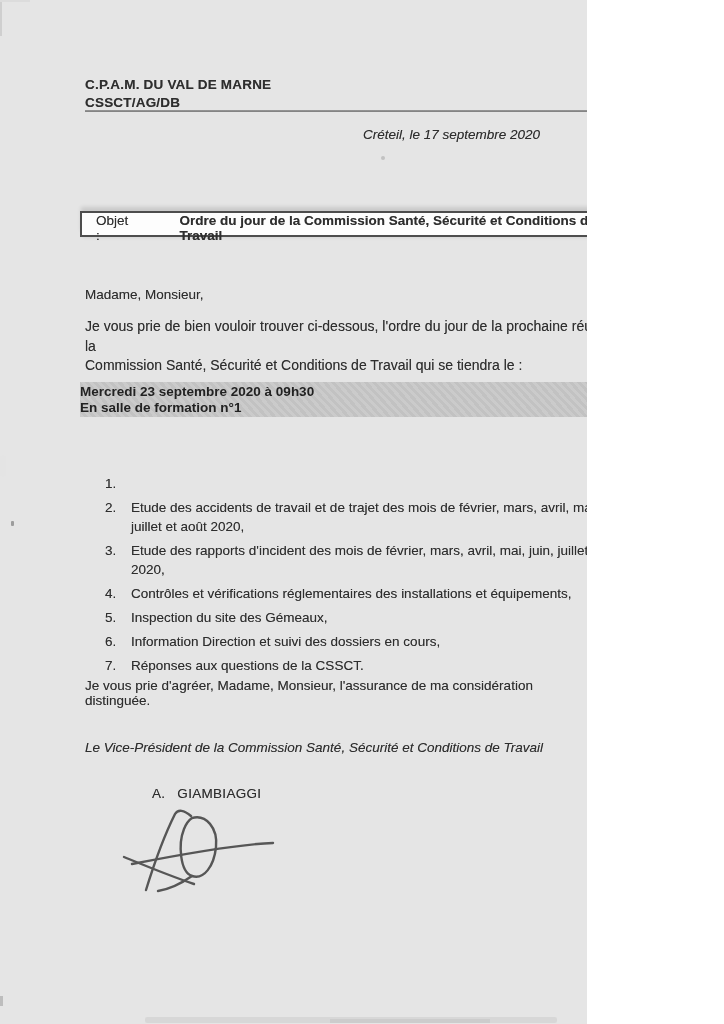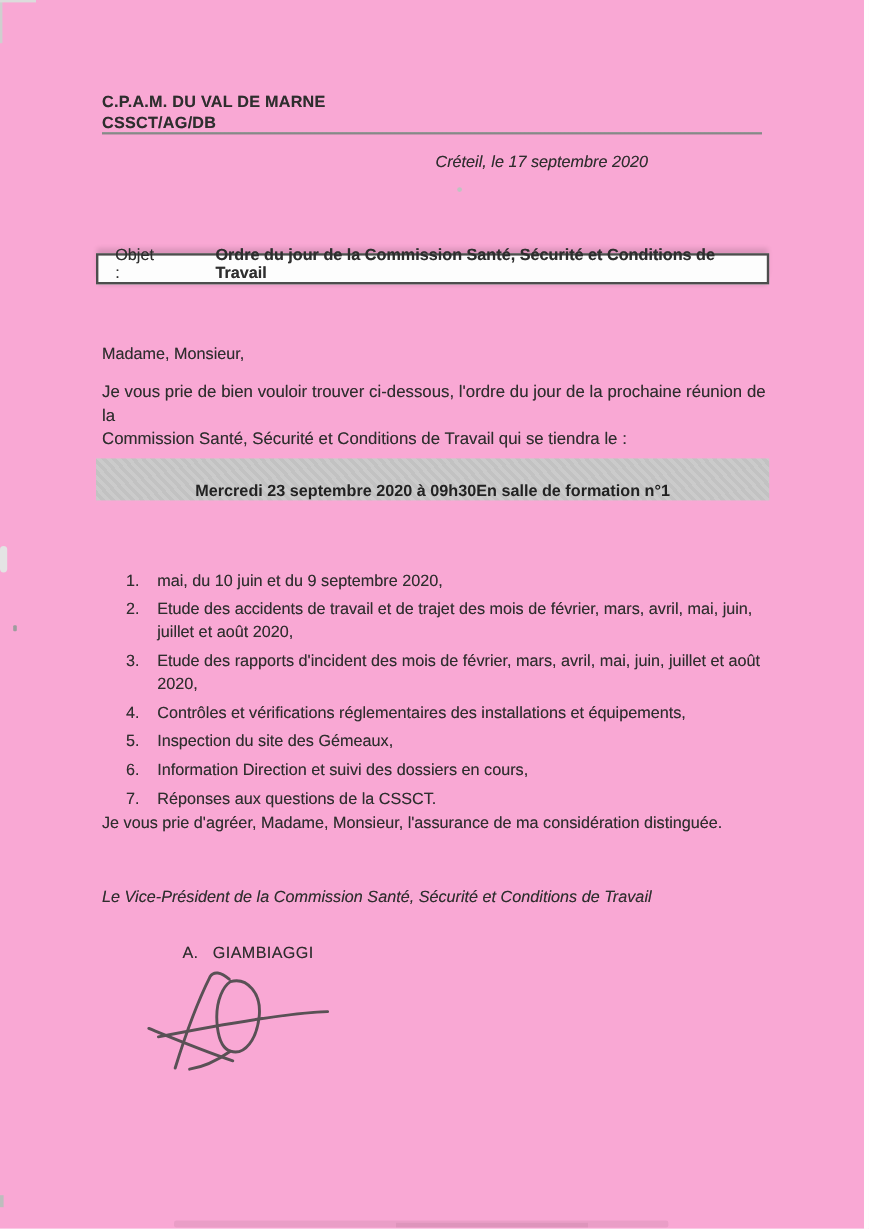--- a/index.html
+++ b/index.html
@@ -1,40 +1,40 @@
 <!DOCTYPE html>
 <html><head>
 <meta charset="utf-8">
 <style>
   html,body{margin:0;padding:0;background:#ffffff;}
   .page{
-    position:relative;width:720px;height:1024px;background:#f9a8d4;
+    position:relative;width:587px;height:1024px;background:#e5e5e5;
     font-family:"Liberation Sans","DejaVu Sans",sans-serif;
     color:#2e2e2e;overflow:hidden;
   }
   .abs{position:absolute;}
   .txtsoft{text-shadow:0 0 0.5px rgba(40,40,40,0.45);}
   .sender{left:85px;top:76px;font-size:13.5px;font-weight:bold;line-height:17.5px;letter-spacing:0.2px;}
   .rule{left:85px;top:110px;width:550px;height:2px;background:linear-gradient(#9a9a9a,#7d7d7d);}
   .dateline{left:85px;top:127px;width:455px;text-align:right;font-size:13.5px;font-style:italic;}
   .objet-box{
     left:80px;top:211px;width:557px;height:22px;background:#fdfdfd;
-    border:2px solid #4d4d4d;display:flex;align-items:flex-end;
+    border:2px solid #4d4d4d;display:flex;align-items:flex-start;
     box-shadow:0 -5px 4px -1px rgba(0,0,0,0.12), 0 3px 3px -2px rgba(0,0,0,0.08);
     font-size:13.5px;
   }
   .objet-label{margin-left:14px;}
   .objet-subject{margin-left:44px;font-weight:bold;}
   .salutation{left:85px;top:287px;font-size:13.5px;}
   .intro{left:85px;top:317px;width:553px;font-size:14px;line-height:19.5px;}
   .jlast{text-align:justify;text-align-last:justify;}
   .meeting-box{
     left:80px;top:382px;width:561px;height:35px;background:#c8c8c8;
     background-image:repeating-linear-gradient(47deg,rgba(255,255,255,0.05) 0 3px,rgba(0,0,0,0.03) 3px 6px);
-    display:flex;flex-direction:row;justify-content:center;align-items:flex-end;
+    display:flex;flex-direction:column;justify-content:center;align-items:flex-start;
     font-size:13.5px;font-weight:bold;line-height:16px;color:#222;
   }
   .agenda{left:105px;top:474px;width:537px;font-size:13.5px;}
   .agenda .li{display:flex;margin-bottom:5px;line-height:19px;}
   .agenda .num{width:26px;flex:0 0 26px;}
   .agenda .txt{flex:1;}
   .closing{left:85px;top:678px;font-size:13.5px;}
   .signer-title{left:85px;top:740px;font-size:13.5px;font-style:italic;}
   .signer-name{left:152px;top:786px;font-size:13.5px;letter-spacing:0.3px;}
   .signer-name .initial{margin-right:12px;}
@@ -76,21 +76,20 @@
 
   <div class="abs meeting-box">
     <div>Mercredi 23 septembre 2020 à 09h30</div>
     <div>En salle de formation n°1</div>
   </div>
 
   <div class="abs agenda txtsoft">
     <div class="li">
       <span class="num">1.</span>
       <span class="txt">
-        <span style="display:block">mai, du 10 juin et du 9 septembre 2020,</span>
       </span>
     </div>
     <div class="li">
       <span class="num">2.</span>
       <span class="txt">Etude des accidents de travail et de trajet des mois de février, mars, avril, mai, juin, juillet et août 2020,</span>
     </div>
     <div class="li">
       <span class="num">3.</span>
       <span class="txt">Etude des rapports d'incident des mois de février, mars, avril, mai, juin, juillet et août 2020,</span>
     </div>

